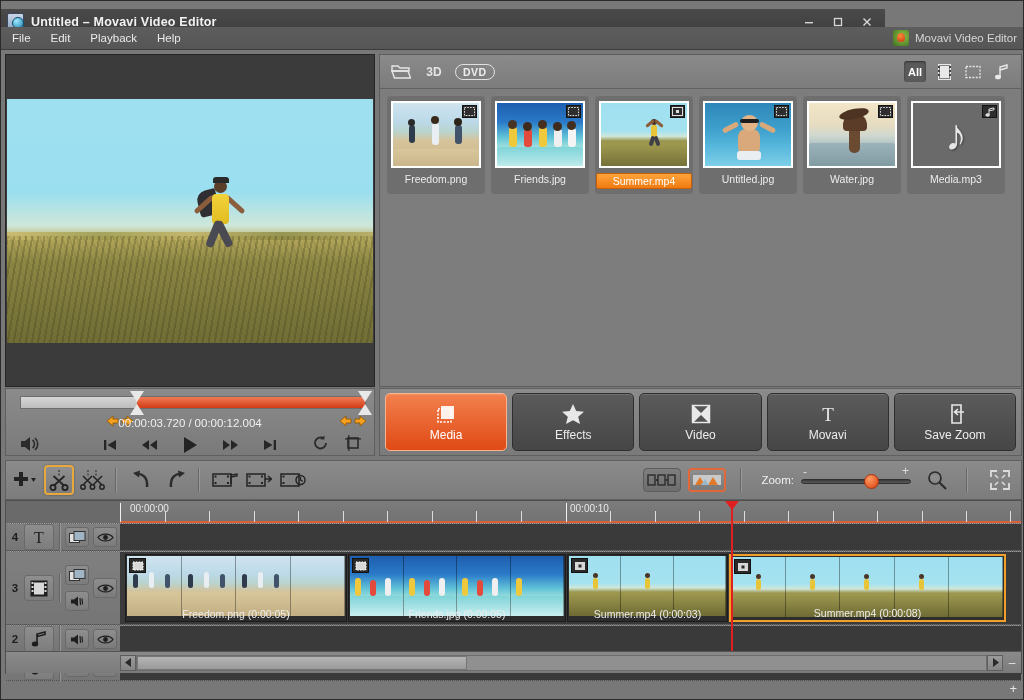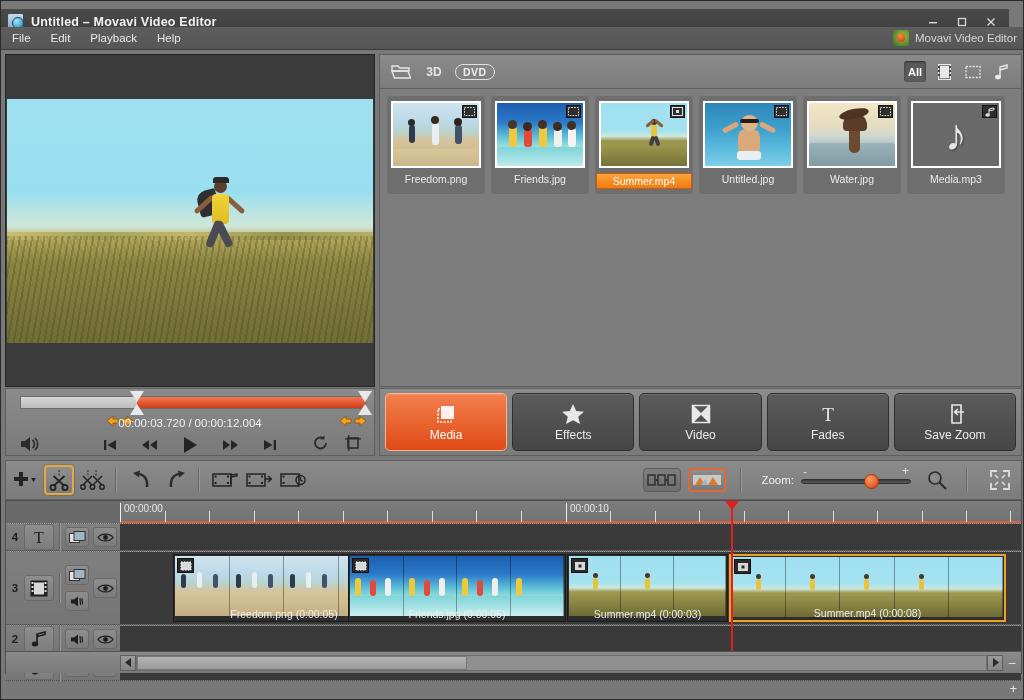--- a/index.html
+++ b/index.html
@@ -2,21 +2,21 @@
 <html><head>
 <meta charset="utf-8">
 <style>
   * { box-sizing: border-box; margin:0; padding:0; }
   html,body{ width:1024px; height:700px; overflow:hidden; background:#6e6e6e;
     font-family:"Liberation Sans", sans-serif; -webkit-font-smoothing:none; }
   #app{ position:relative; width:1024px; height:700px; background:#787878;
         border:1px solid #2b2b2b; overflow:hidden; }
 
   
-  .titlebar{ position:absolute; left:0; top:8px; width:1008px; height:26px;
+  .titlebar{ position:absolute; left:0; top:8px; width:884px; height:26px;
     background:linear-gradient(#4a4a4a,#3e3e3e); border-bottom:1px solid #2a2a2a;
     display:flex; align-items:center;text-align:right; }
   .app-ico{ width:17px;height:17px;margin-left:6px;margin-right:7px; position:relative;
     background:linear-gradient(#c9d6e8,#8fa6c4); border:1px solid #3a4a60; border-radius:2px;}
   .app-ico:after{content:"";position:absolute;left:4px;top:3px;width:10px;height:10px;border-radius:50%;
     background:radial-gradient(circle at 35% 30%,#9fe9ff,#1c7fae);border:1px solid #0d4f70;}
   .titletext{ color:#f2f2f2; font-size:12.5px; font-weight:bold; letter-spacing:.2px;}
   .wbtns{ position:absolute; right:4px; top:0; height:26px; display:flex; align-items:center;}
   .wb{ width:29px;height:20px; display:flex;align-items:center;justify-content:center;
     color:#d8d8d8; font-size:13px; }
@@ -528,21 +528,21 @@
           </svg>
       </div>
       <span>Video</span>
     </div>
     <div class="mode">
       <div class="mi">
         <svg class="ic" width="22" height="22" viewBox="0 0 22 22">
             <text x="11" y="18" font-size="19" font-family="Liberation Serif, serif" fill="#e8e8e8" text-anchor="middle">T</text>
           </svg>
       </div>
-      <span>Fades</span>
+      <span>Movavi</span>
     </div>
     <div class="mode">
       <div class="mi">
         <svg class="ic" width="22" height="22" viewBox="0 0 22 22">
             <path d="M8 2 L8 20 L17 20 L17 2 Z" fill="none" stroke="#e8e8e8" stroke-width="1.6"></path>
             <path d="M20 9 L11 9 M14 6 L10.5 9 L14 12" stroke="#e8e8e8" stroke-width="1.6" fill="none"></path>
           </svg>
       </div>
       <span>Save Zoom</span>
     </div>
@@ -657,21 +657,21 @@
           <path d="M6 6 L9 9 M16 6 L13 9 M16 16 L13 13 M6 16 L9 13" stroke="#dcdcdc" stroke-width="1.5"></path>
         </svg>
       </div>
     </div>
   </div>
 
   <div class="tl">
 
     <div class="ruler">
       <div class="rtickbig" style="left:0"></div>
-      <div class="rlabel" style="left:1px">00:00:00</div>
+      <div class="rlabel" style="left:7px">00:00:00</div>
       <div class="rtick" style="left:45px"></div>
         <div class="rtick" style="left:89px"></div>
       <div class="rtick" style="left:134px"></div>
         <div class="rtick" style="left:178px"></div>
       <div class="rtick" style="left:223px"></div>
         <div class="rtick" style="left:267px"></div>
       <div class="rtick" style="left:312px"></div>
         <div class="rtick" style="left:356px"></div>
       <div class="rtick" style="left:401px"></div>
       <div class="rtickbig" style="left:446px"></div>
@@ -709,21 +709,21 @@
               <path d="M1 5.5 C4 1 13 1 16 5.5 C13 10 4 10 1 5.5 Z" fill="none" stroke="#1f1f1f" stroke-width="1.3"></path>
               <circle cx="8.5" cy="5.5" r="2.4" fill="#1f1f1f"></circle>
             </svg>
         </div>
       </div>
     </div>
 
     <div class="trk" style="top:50px; height:74px;">
       <div class="trk-body">
 
-        <div class="clip" style="left:5px; width:222px;margin-left:48px;">
+        <div class="clip" style="left:5px; width:222px;">
           <div class="clip-badge">
             <svg class="ic" width="12" height="10" viewBox="0 0 12 10">
                 <rect x="1" y="1" width="10" height="8" fill="#d8d8d8" stroke="#fff" stroke-width="1" stroke-dasharray="1.6 1.2"></rect>
               </svg>
           </div>
           <div class="clip-film ph-freedom">
             <div class="frame ph-freedom">
                 <div class="fig" style="left:6px;top:18px;width:5px;height:14px;background:#2e3b4d"></div>
                 <div class="fig" style="left:22px;top:16px;width:5px;height:16px;background:#e8eef2"></div>
                 <div class="fig" style="left:38px;top:18px;width:5px;height:14px;background:#41536a"></div>

